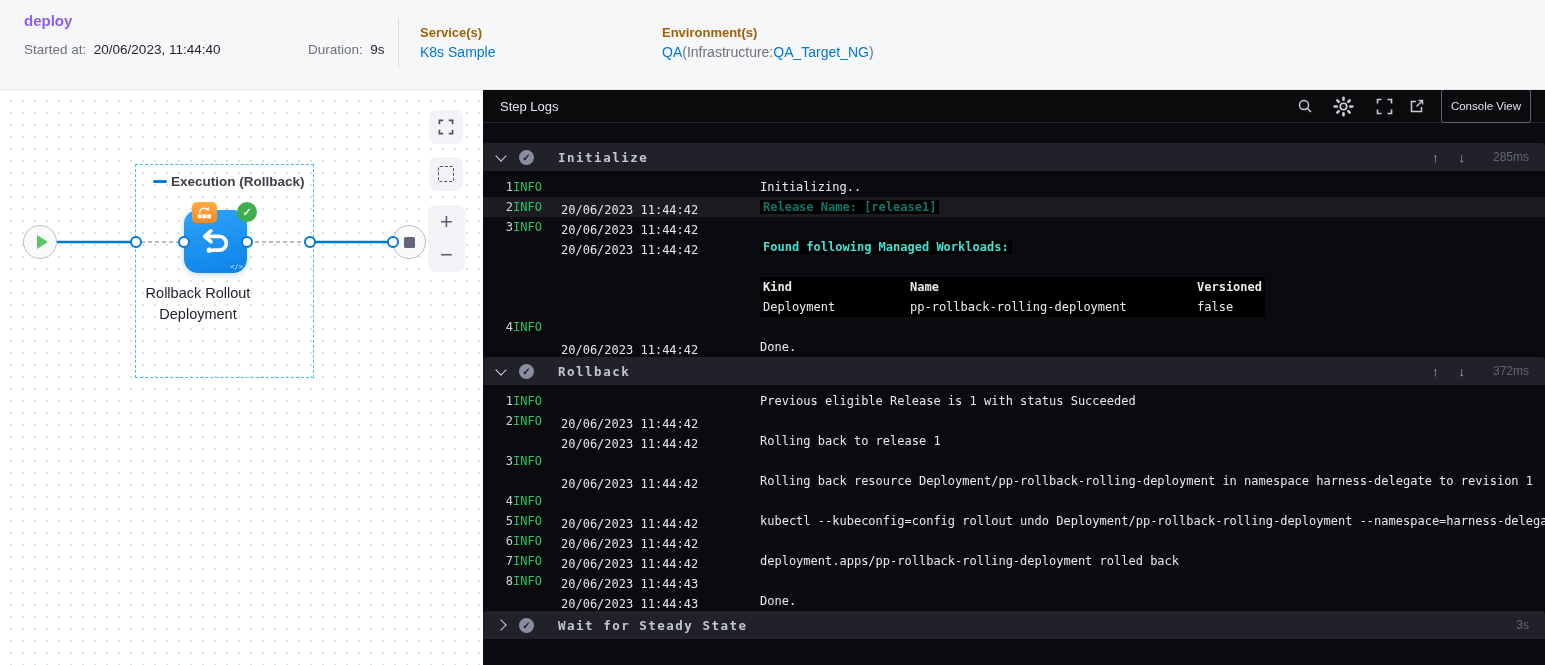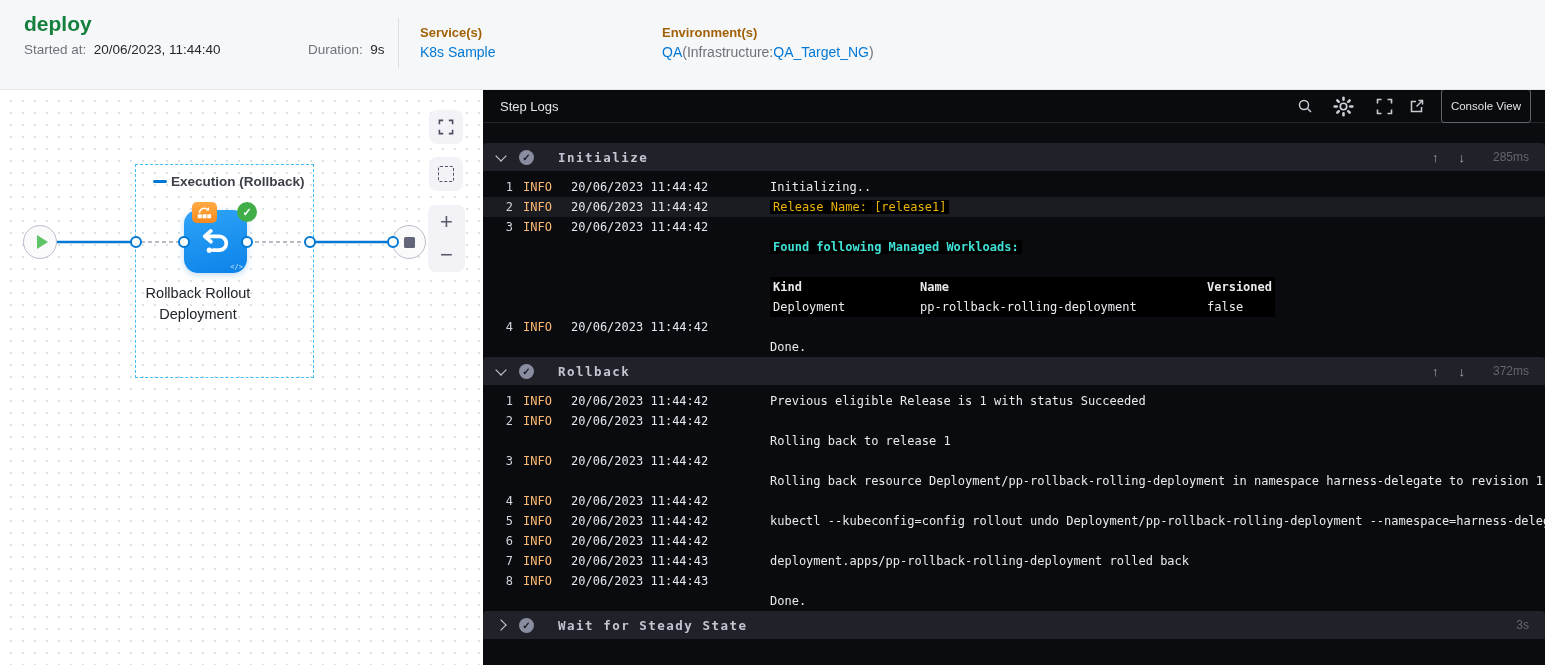--- a/index.html
+++ b/index.html
@@ -1,21 +1,21 @@
 <!DOCTYPE html>
 <html><head>
 <meta charset="utf-8">
 <style>
   html,body{margin:0;padding:0;}
   body{width:1545px;height:665px;font-family:"Liberation Sans",sans-serif;background:#fff;overflow:hidden;}
   .page{position:relative;width:1545px;height:665px;}
 
   
   .topbar{position:relative;height:90px;background:#f6f7f9;border-bottom:1px solid #e7e8ec;box-sizing:border-box;}
-  .tb-title{position:absolute;left:24px;top:12px;font-size:21px;font-weight:700;color:#15803d;}
+  .tb-title{position:absolute;left:24px;top:12px;font-size:15px;font-weight:700;color:#8b5cf6;}
   .tb-line{position:absolute;top:42px;font-size:13.5px;color:#6f727b;}
   .tb-line .val{color:#26282e;}
   .tb-started{left:24px;}
   .tb-duration{left:308px;}
   .tb-divider{position:absolute;left:398px;top:18px;width:1px;height:50px;background:#dcdde3;}
   .tb-cap{position:absolute;top:25px;font-size:13px;font-weight:700;color:#a16207;}
   .tb-linkline{position:absolute;top:44px;font-size:14px;color:#6f727b;}
   .tb-link{color:#0278d5;cursor:pointer;}
   .cap-services{left:420px;} .val-services{left:420px;}
   .cap-envs{left:662px;} .val-envs{left:662px;}
@@ -72,25 +72,25 @@
   .sec-title{margin-left:24px;font-family:"DejaVu Sans Mono",monospace;font-size:12.5px;font-weight:600;letter-spacing:1.5px;color:#c3c5d2;white-space:nowrap;}
   .sec-spacer{flex:1;}
   .sec-arrow{font-size:13px;color:#a9acba;cursor:pointer;}
   .arrow-up{margin-right:20px;} .arrow-down{margin-right:14px;}
   .sec-duration{width:50px;text-align:right;margin-right:16px;font-size:12px;color:#63656f;font-family:"Liberation Sans",sans-serif;}
 
   .sec-rows{padding:6px 0 0 0;background:#0a0b0e;}
   .log-row{display:flex;height:20px;line-height:20px;font-family:"DejaVu Sans Mono",monospace;font-size:12px;padding-left:16px;}
   .log-row.hl{background:#1b1c21;}
   .ln{width:14px;text-align:right;color:#d2d4db;flex:none;}
-  .lvl{width:38px;margin-left:10px;color:#fdba74;flex:none;}
-  .time{width:189px;margin-left:10px;color:#e6e7ec;flex:none;white-space:pre;}
+  .lvl{width:38px;color:#22c55e;flex:none;}
+  .time{width:189px;margin-left:10px;color:#e6e7ec;flex:none;white-space:pre;margin-top:23px;}
   .msg{margin-left:10px;color:#e9eaee;white-space:pre;overflow:hidden;flex:1;}
   .chip{background:#000;padding:0 3px;}
-  .yellow{color:#eab308;font-weight:400;}
+  .yellow{color:#0f766e;font-weight:700;}
   .cyan{color:#3fe0d6;font-weight:700;}
   .tchip{display:inline-flex;background:#000;width:505px;box-sizing:border-box;padding:0 3px;}
   .tchip .tc1{width:147px;flex:none;}
   .tchip .tc2{width:287px;flex:none;}
   .tchip .tc3{flex:1;}
   .tchip.thead span{font-weight:700;}
   svg{display:block;}
 </style>
 </head>
 <body>

